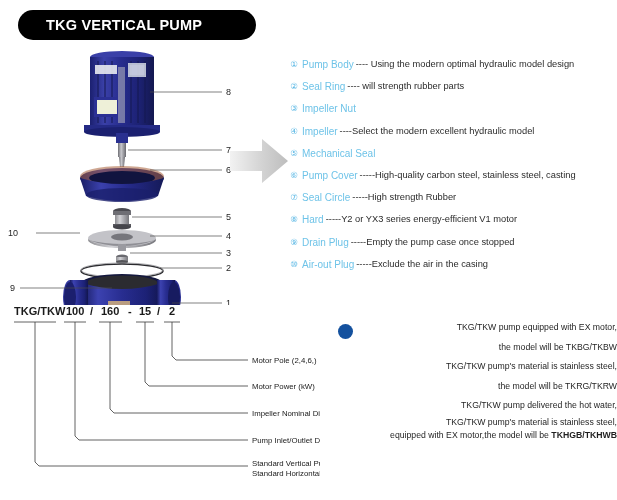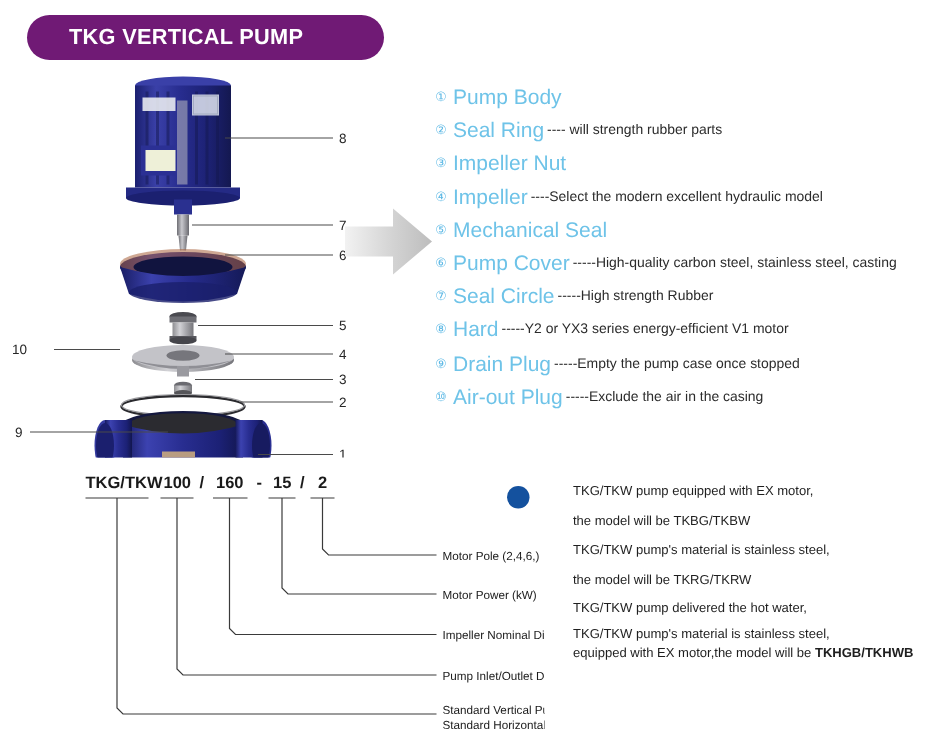--- a/index.html
+++ b/index.html
@@ -10,21 +10,21 @@
     font-family: "Liberation Sans", sans-serif;
     position: relative;
     overflow: hidden;
   }
 
   
   #title-banner {
     position: absolute;
     left: 18px; top: 10px;
     width: 238px; height: 30px;
-    background: #701a75;
+    background: #000000;
     border-radius: 15px;
     display: flex;
     align-items: center;
     padding-left: 28px;
   }
   #title-banner .title-text {
     color: #ffffff;
     font-size: 14.5px;
     font-weight: bold;
     letter-spacing: 0.2px;
@@ -60,53 +60,54 @@
   .legend-num {
     width: 16px;
     flex: 0 0 16px;
     font-size: 8.5px;
     color: #5bb8e5;
     line-height: 13px;
     text-align: center;
   }
   .legend-name {
     color: #6ec3e8;
-    font-size: 14px;
+    font-size: 10px;
     line-height: 13px;
     margin-right: 2px;
   }
   .legend-desc {
     color: #2b2b2b;
     font-size: 9.3px;
     line-height: 13px;
   }
 
   
   #nomenclature {
     position: absolute;
-    left: 0; top: 304px;
-    width: 320px; height: 185px; padding-left: 43px;
+    left: 0; top: 294px;
+    width: 320px; height: 185px;
   }
   #nomenclature svg { display: block; }
 
   
   #variants {
     position: absolute;
     left: 330px; top: 318px;
     width: 287px;
   }
   #variant-bullet {
     position: absolute;
     left: 8px; top: 6px;
     width: 15px; height: 15px;
     border-radius: 50%;
     background: #14519e;
   }
   #variant-lines {
     margin-left: 52px;
+    text-align: right;
   }
   .variant-line {
     font-size: 8.7px;
     color: #1f1f1f;
     line-height: 19.5px;
     white-space: nowrap;
   }
   .variant-line.tight { line-height: 13px; }
   .variant-line .bold { font-weight: bold; }
 </style>
@@ -280,20 +281,21 @@
       </linearGradient>
     </defs>
     <polygon points="2,16 34,16 34,4 60,26 34,48 34,36 2,36" fill="url(#arrowGrad)"></polygon>
   </svg>
 </div>
 
 <div id="legend">
   <div class="legend-row">
     <span class="legend-num">①</span>
     <span class="legend-name">Pump Body</span>
+    <span class="legend-desc">---- Using the modern optimal hydraulic model design</span>
   </div>
   <div class="legend-row">
     <span class="legend-num">②</span>
     <span class="legend-name">Seal Ring</span>
     <span class="legend-desc">---- will strength rubber parts</span>
   </div>
   <div class="legend-row">
     <span class="legend-num">③</span>
     <span class="legend-name">Impeller Nut</span>
   </div>

